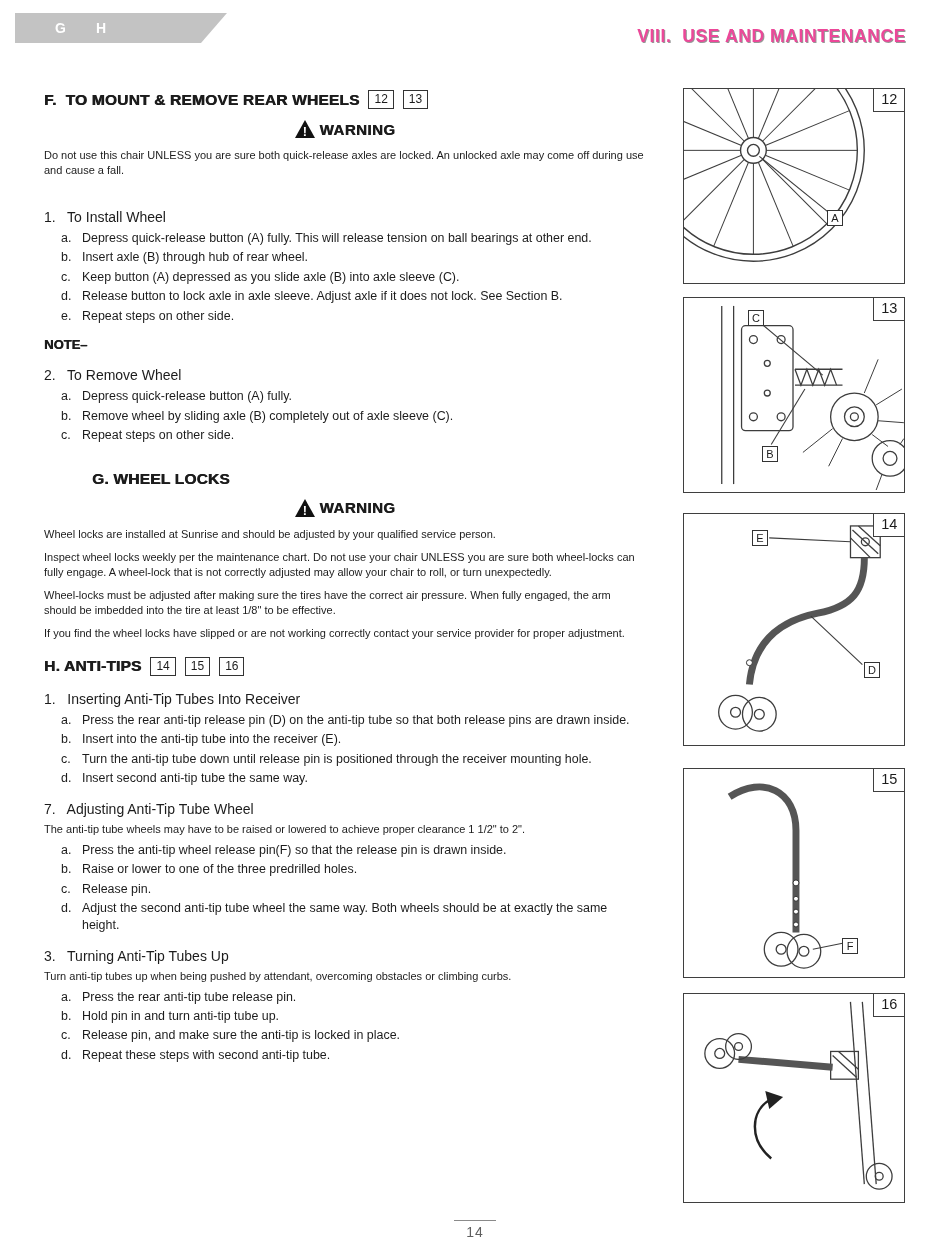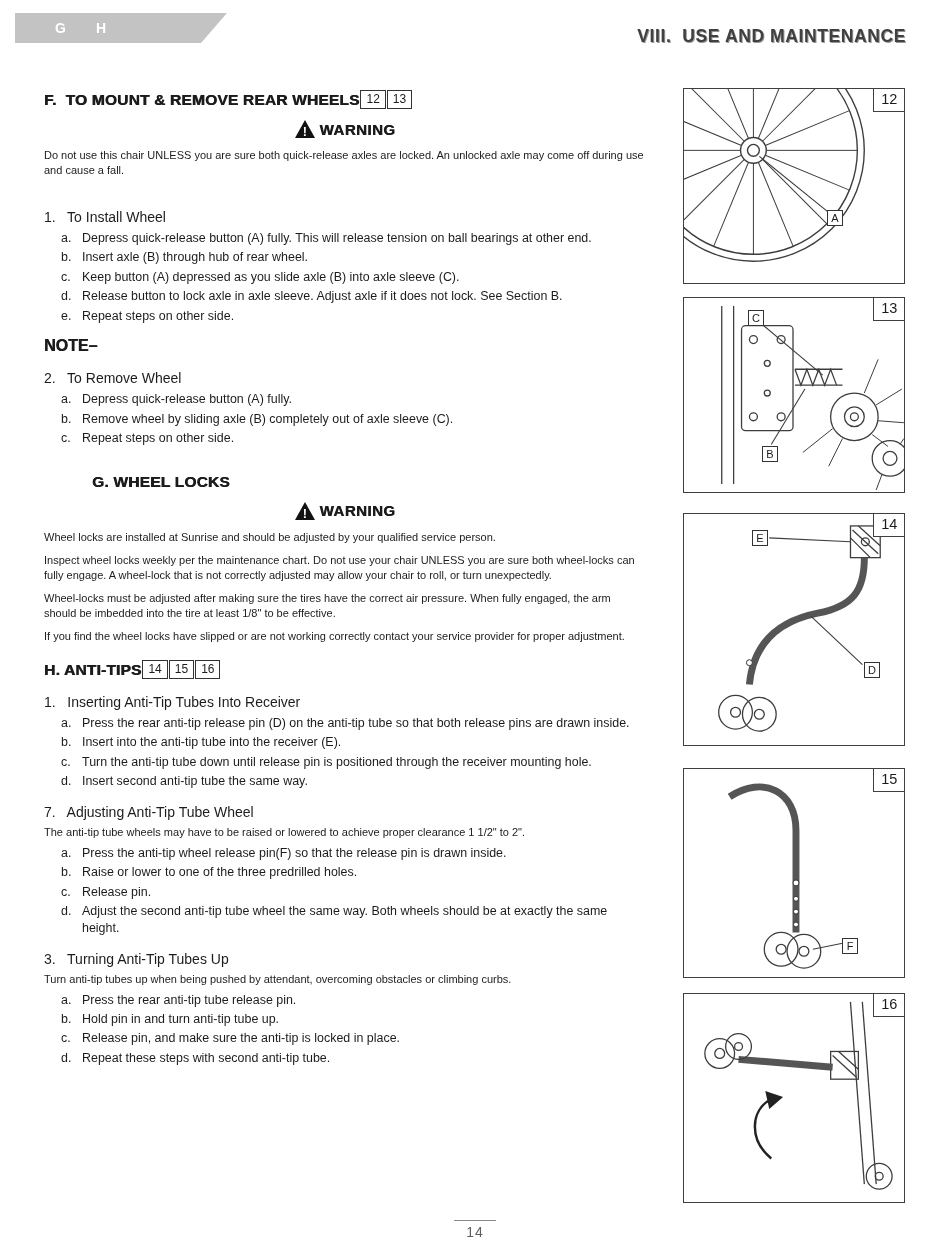--- a/index.html
+++ b/index.html
@@ -1,35 +1,35 @@
 <!DOCTYPE html>
 <html><head>
 <meta charset="utf-8">
 <style>
   html,body{margin:0;padding:0;background:#ffffff;}
   .page{position:relative;width:950px;height:1248px;background:#fff;font-family:"Liberation Sans",sans-serif;color:#1c1c1c;overflow:hidden;margin:0 auto;}
   .tab{position:absolute;top:13px;left:15px;width:212px;height:30px;background:#c3c3c3;
        clip-path:polygon(0 0,100% 0,calc(100% - 26px) 100%,0 100%);
        display:flex;align-items:center;gap:30px;padding-left:40px;color:#fff;font-weight:bold;font-size:14px;box-sizing:border-box;}
   .chapter{position:absolute;top:26px;right:44px;font-size:17.5px;font-weight:bold;letter-spacing:0.6px;
-           color:#404040;text-shadow:1px 1px 0 #979797;white-space:pre;}
+           color:#ec4899;text-shadow:1px 1px 0 #979797;white-space:pre;}
   .content{position:absolute;left:44px;top:90px;width:601px;}
-  .sec-title-row{display:flex;align-items:flex-end;gap:1px;}
+  .sec-title-row{display:flex;align-items:center;gap:9px;}
   .sec-title{font-size:15.5px;font-weight:bold;letter-spacing:0.2px;text-shadow:0.6px 0 currentColor;white-space:pre;}
   .figref{border:1.2px solid #333;font-size:12px;padding:1px 5px;line-height:1.25;background:#fff;}
   .warning{display:flex;justify-content:center;align-items:center;gap:4px;margin:10px 0 8px;}
   .warn-icon{width:22px;height:20px;}
   .warn-text{font-size:15px;font-weight:bold;letter-spacing:0.5px;text-shadow:0.5px 0 currentColor;}
   p.body{font-size:11px;line-height:1.32;margin:9px 0;}
   .subhead{font-size:14px;margin:15px 0 5px;white-space:pre-wrap;}
   ol.steps{list-style:none;counter-reset:step;margin:0 0 4px 17px;padding:0;}
   ol.steps li{counter-increment:step;position:relative;padding-left:21px;font-size:12.45px;line-height:1.32;margin-bottom:3px;}
   ol.steps li::before{content:counter(step,lower-alpha) ".";position:absolute;left:0;}
   .note-row{display:flex;gap:14px;margin:13px 0 2px;}
-  .note-label{font-size:16px;font-weight:bold;text-shadow:0.5px 0 currentColor;white-space:nowrap;}
+  .note-label{font-size:13px;font-weight:bold;text-shadow:0.5px 0 currentColor;white-space:nowrap;}
   .note-text{font-size:12.6px;line-height:1.75;width:505px;}
   .g-gap{margin-top:26px;margin-left:48px;}
   .figcol{position:absolute;left:683px;top:88px;width:222px;}
   .figbox{position:relative;border:1.3px solid #3f3f3f;background:#fff;box-sizing:border-box;}
   .fb12{height:196px;}
   .fb13{height:196px;margin-top:13px;}
   .fb14{height:233px;margin-top:20px;}
   .fb15{height:210px;margin-top:22px;}
   .fb16{height:210px;margin-top:15px;}
   .fignum{position:absolute;top:-1.3px;right:-1.3px;border:1.3px solid #3f3f3f;background:#fff;

